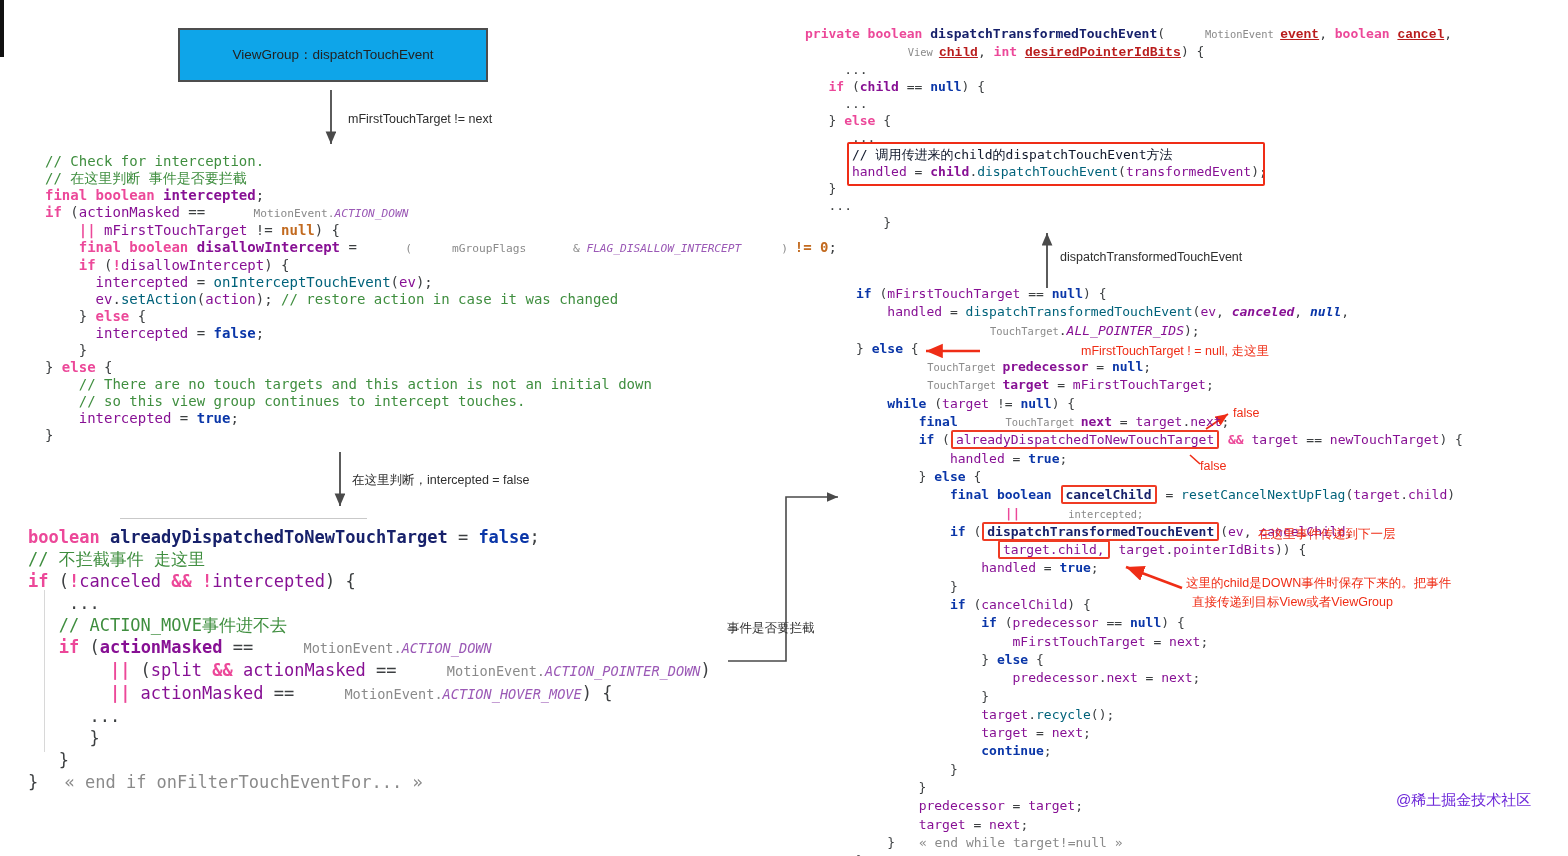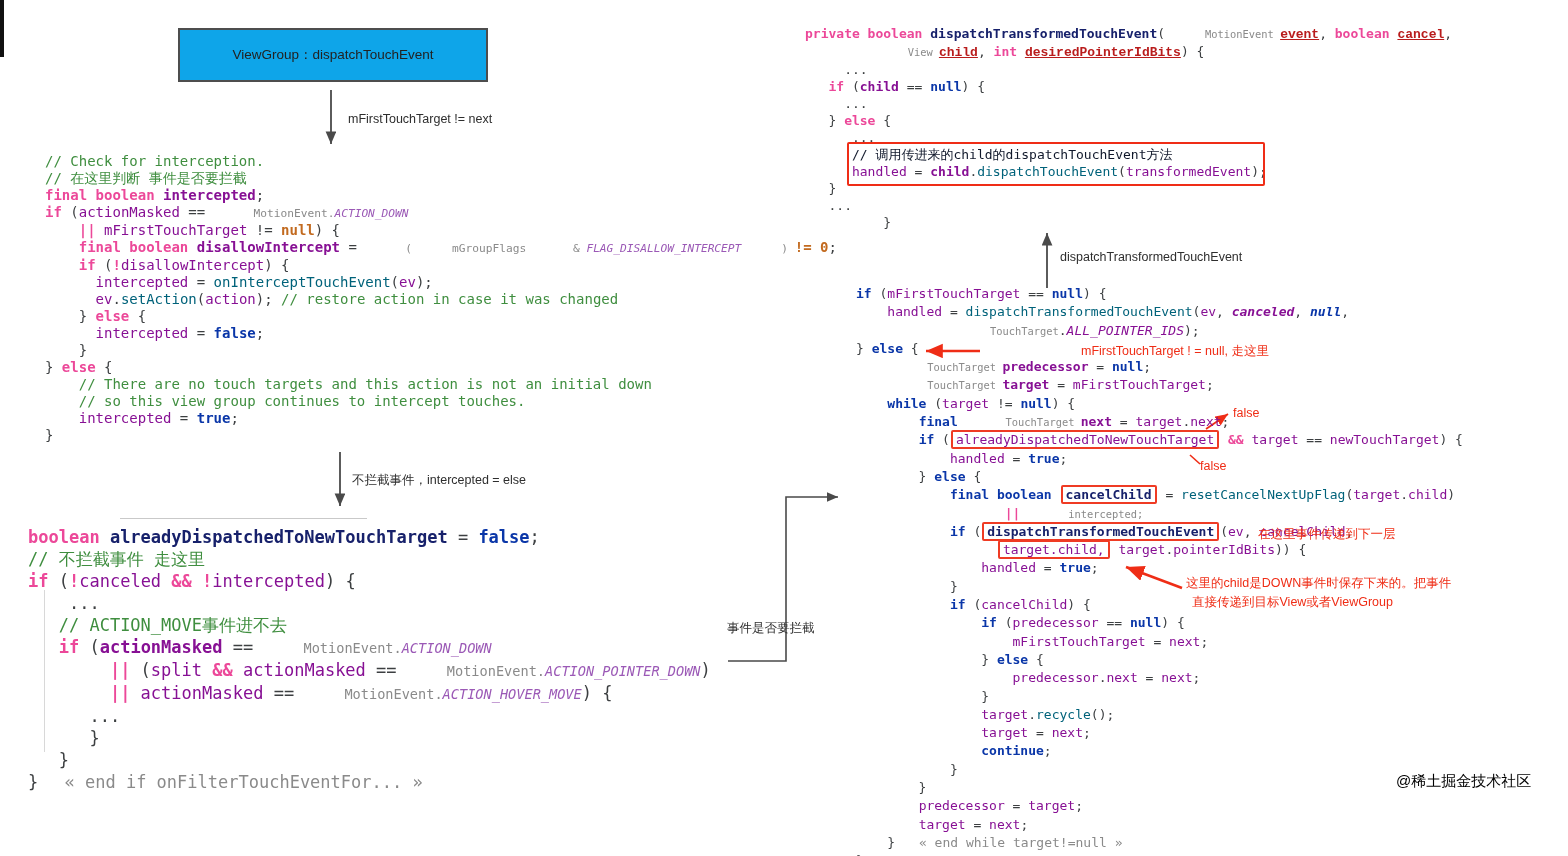--- a/index.html
+++ b/index.html
@@ -36,22 +36,22 @@
             background:#0ea5e9;display:flex;align-items:center;justify-content:center;
             font-family:"Liberation Sans",sans-serif;font-size:13.5px;color:#222;}
   
   .lbl{position:absolute;font-family:"Liberation Sans",sans-serif;font-size:12.5px;color:#2e2e2e;white-space:nowrap;}
   .ann{position:absolute;font-family:"Liberation Sans",sans-serif;font-size:12.5px;color:#ef2d16;white-space:nowrap;}
   .redframe{position:absolute;border:2px solid #ef2d16;border-radius:2px;}
   .overlay{position:absolute;left:0;top:0;pointer-events:none;}
   #corner-bar{position:absolute;left:0;top:0;width:4px;height:57px;background:#111;}
   #artifact-line{position:absolute;left:120px;top:518px;width:247px;height:1px;background:#c9c9c9;}
   #indent-guide{position:absolute;left:44px;top:590px;width:1px;height:162px;background:#d8d8d8;}
-  #watermark{position:absolute;left:1396px;top:772px;font-family:"Liberation Sans",sans-serif;
-             font-size:15px;color:#000000;white-space:nowrap;}
+  #watermark{position:absolute;left:1396px;top:791px;font-family:"Liberation Sans",sans-serif;
+             font-size:15px;color:#6d28d9;white-space:nowrap;}
 </style>
 </head>
 <body>
 
 <div class="canvas">
 
   <div id="corner-bar"></div>
   <div id="artifact-line"></div>
   <div id="indent-guide"></div>
 
@@ -72,21 +72,21 @@
     <line x1="340" y1="452" x2="340" y2="506" stroke="#4a4a4a" stroke-width="1.8" marker-end="url(#mB)"></line>
     <polyline points="728,661 786,661 786,497 838,497" fill="none" stroke="#4a4a4a" stroke-width="1.6" marker-end="url(#mB)"></polyline>
     <line x1="1047" y1="288" x2="1047" y2="233" stroke="#4a4a4a" stroke-width="1.8" marker-end="url(#mB)"></line>
     <line x1="980" y1="351" x2="926" y2="351" stroke="#ef2d16" stroke-width="2.4" marker-end="url(#mR)"></line>
     <line x1="1206" y1="429" x2="1228" y2="414" stroke="#ef2d16" stroke-width="1.8" marker-end="url(#mR)"></line>
     <line x1="1190" y1="455" x2="1200" y2="464" stroke="#ef2d16" stroke-width="1.6"></line>
     <line x1="1182" y1="588" x2="1126" y2="567" stroke="#ef2d16" stroke-width="2.6" marker-end="url(#mR)"></line>
   </svg>
 
   <div class="lbl" style="left:348px;top:112px;">mFirstTouchTarget != next</div>
-  <div class="lbl" style="left:352px;top:472px;">不拦截事件，intercepted = else</div>
+  <div class="lbl" style="left:352px;top:472px;">在这里判断，intercepted = false</div>
   <div class="lbl" style="left:727px;top:620px;">事件是否要拦截</div>
   <div class="lbl" style="left:1060px;top:250px;">dispatchTransformedTouchEvent</div>
 
   <div class="code" id="code-intercept"><div class="ln"><span class="c">// Check for interception.</span></div><div class="ln"><span class="c">// 在这里判断 事件是否要拦截</span></div><div class="ln"><span class="kg">final boolean </span><span class="vb">intercepted</span><span class="p">;</span></div><div class="ln"><span class="kg">if </span><span class="p">(</span><span class="v">actionMasked</span><span class="p"> == </span><span class="g">MotionEvent.</span><span class="sg">ACTION_DOWN</span></div><div class="ln"><span class="p">    </span><span class="kg">|| </span><span class="v">mFirstTouchTarget</span><span class="p"> != </span><span class="o">null</span><span class="p">) {</span></div><div class="ln"><span class="p">    </span><span class="kg">final boolean </span><span class="vb">disallowIntercept</span><span class="p"> = </span><span class="g">(</span><span class="g">mGroupFlags</span><span class="g"> &amp; </span><span class="sg">FLAG_DISALLOW_INTERCEPT</span><span class="g">) </span><span class="o">!= 0</span><span class="p">;</span></div><div class="ln"><span class="p">    </span><span class="kg">if </span><span class="p">(</span><span class="kg">!</span><span class="v">disallowIntercept</span><span class="p">) {</span></div><div class="ln"><span class="p">      </span><span class="v">intercepted</span><span class="p"> = </span><span class="m">onInterceptTouchEvent</span><span class="p">(</span><span class="v">ev</span><span class="p">);</span></div><div class="ln"><span class="p">      </span><span class="v">ev</span><span class="p">.</span><span class="m">setAction</span><span class="p">(</span><span class="v">action</span><span class="p">); </span><span class="c">// restore action in case it was changed</span></div><div class="ln"><span class="p">    } </span><span class="kg">else</span><span class="p"> {</span></div><div class="ln"><span class="p">      </span><span class="v">intercepted</span><span class="p"> = </span><span class="k">false</span><span class="p">;</span></div><div class="ln"><span class="p">    }</span></div><div class="ln"><span class="p">} </span><span class="kg">else</span><span class="p"> {</span></div><div class="ln"><span class="p">    </span><span class="c">// There are no touch targets and this action is not an initial down</span></div><div class="ln"><span class="p">    </span><span class="c">// so this view group continues to intercept touches.</span></div><div class="ln"><span class="p">    </span><span class="v">intercepted</span><span class="p"> = </span><span class="k">true</span><span class="p">;</span></div><div class="ln"><span class="p">}</span></div></div>
   <div class="code" id="code-entry"><div class="ln"><span class="kg">boolean </span><span class="b">alreadyDispatchedToNewTouchTarget</span><span class="p"> = </span><span class="k">false</span><span class="p">;</span></div><div class="ln"><span class="c">// 不拦截事件 走这里</span></div><div class="ln"><span class="kg">if </span><span class="p">(</span><span class="kg">!</span><span class="v">canceled</span><span class="p"> </span><span class="kg">&amp;&amp; </span><span class="kg">!</span><span class="v">intercepted</span><span class="p">) {</span></div><div class="ln"><span class="p">    ...</span></div><div class="ln"><span class="p">   </span><span class="c">// ACTION_MOVE事件进不去</span></div><div class="ln"><span class="p">   </span><span class="kg">if </span><span class="p">(</span><span class="vb">actionMasked</span><span class="p"> == </span><span class="g">MotionEvent.</span><span class="sg">ACTION_DOWN</span></div><div class="ln"><span class="p">        </span><span class="kg">|| </span><span class="p">(</span><span class="v">split</span><span class="p"> </span><span class="kg">&amp;&amp; </span><span class="v">actionMasked</span><span class="p"> == </span><span class="g">MotionEvent.</span><span class="sg">ACTION_POINTER_DOWN</span><span class="p">)</span></div><div class="ln"><span class="p">        </span><span class="kg">|| </span><span class="v">actionMasked</span><span class="p"> == </span><span class="g">MotionEvent.</span><span class="sg">ACTION_HOVER_MOVE</span><span class="p">) {</span></div><div class="ln"><span class="p">      ...</span></div><div class="ln"><span class="p">      }</span></div><div class="ln"><span class="p">   }</span></div><div class="ln"><span class="p">} </span><span class="gq">« end if onFilterTouchEventFor... »</span></div></div>
   <div class="code" id="code-method"><div class="ln"><span class="kg">private boolean </span><span class="b">dispatchTransformedTouchEvent</span><span class="p">(</span><span class="g">MotionEvent </span><span class="ku">event</span><span class="p">, </span><span class="kg">boolean </span><span class="ku">cancel</span><span class="p">,</span></div><div class="ln"><span class="p">        </span><span class="g">View </span><span class="ku">child</span><span class="p">, </span><span class="kg">int </span><span class="ku">desiredPointerIdBits</span><span class="p">) {</span></div><div class="ln"><span class="p">     ...</span></div><div class="ln"><span class="p">   </span><span class="kg">if </span><span class="p">(</span><span class="vb">child</span><span class="p"> == </span><span class="k">null</span><span class="p">) {</span></div><div class="ln"><span class="p">     ...</span></div><div class="ln"><span class="p">   } </span><span class="kg">else</span><span class="p"> {</span></div><div class="ln"><span class="p">      ...</span></div><div class="ln"><span class="p">      </span><span class="r">// 调用传进来的child的dispatchTouchEvent方法</span></div><div class="ln"><span class="p">      </span><span class="v">handled</span><span class="p"> = </span><span class="vb">child</span><span class="p">.</span><span class="m">dispatchTouchEvent</span><span class="p">(</span><span class="v">transformedEvent</span><span class="p">);</span></div><div class="ln"><span class="p">   }</span></div><div class="ln"><span class="p">   ...</span></div><div class="ln"><span class="p">          }</span></div></div>
   <div class="code" id="code-main"><div class="ln"><span class="k">if </span><span class="p">(</span><span class="v">mFirstTouchTarget</span><span class="p"> == </span><span class="k">null</span><span class="p">) {</span></div><div class="ln"><span class="p">    </span><span class="v">handled</span><span class="p"> = </span><span class="m">dispatchTransformedTouchEvent</span><span class="p">(</span><span class="v">ev</span><span class="p">, </span><span class="vi">canceled</span><span class="p">, </span><span class="ki">null</span><span class="p">,</span></div><div class="ln"><span class="p">            </span><span class="g">TouchTarget</span><span class="p">.</span><span class="s">ALL_POINTER_IDS</span><span class="p">);</span></div><div class="ln"><span class="p">} </span><span class="k">else</span><span class="p"> {</span></div><div class="ln"><span class="p">    </span><span class="g">TouchTarget </span><span class="vb">predecessor</span><span class="p"> = </span><span class="k">null</span><span class="p">;</span></div><div class="ln"><span class="p">    </span><span class="g">TouchTarget </span><span class="vb">target</span><span class="p"> = </span><span class="v">mFirstTouchTarget</span><span class="p">;</span></div><div class="ln"><span class="p">    </span><span class="k">while </span><span class="p">(</span><span class="v">target</span><span class="p"> != </span><span class="k">null</span><span class="p">) {</span></div><div class="ln"><span class="p">        </span><span class="k">final </span><span class="g">TouchTarget </span><span class="vb">next</span><span class="p"> = </span><span class="v">target</span><span class="p">.</span><span class="v">next</span><span class="p">;</span></div><div class="ln"><span class="p">        </span><span class="k">if </span><span class="p">(</span><span class="v box">alreadyDispatchedToNewTouchTarget</span><span class="p"> </span><span class="kg">&amp;&amp; </span><span class="v">target</span><span class="p"> == </span><span class="v">newTouchTarget</span><span class="p">) {</span></div><div class="ln"><span class="p">            </span><span class="v">handled</span><span class="p"> = </span><span class="k">true</span><span class="p">;</span></div><div class="ln"><span class="p">        } </span><span class="k">else</span><span class="p"> {</span></div><div class="ln"><span class="p">            </span><span class="k">final boolean </span><span class="b box">cancelChild</span><span class="p"> = </span><span class="m">resetCancelNextUpFlag</span><span class="p">(</span><span class="v">target</span><span class="p">.</span><span class="v">child</span><span class="p">)</span></div><div class="ln"><span class="p">                   </span><span class="kg">|| </span><span class="g">intercepted;</span></div><div class="ln"><span class="p">            </span><span class="k">if </span><span class="p">(</span><span class="b box">dispatchTransformedTouchEvent</span><span class="p">(</span><span class="v">ev</span><span class="p">, </span><span class="v">cancelChild</span><span class="p">,</span></div><div class="ln"><span class="p">                  </span><span class="v box">target.child,</span><span class="p"> </span><span class="v">target</span><span class="p">.</span><span class="v">pointerIdBits</span><span class="p">)) {</span></div><div class="ln"><span class="p">                </span><span class="v">handled</span><span class="p"> = </span><span class="k">true</span><span class="p">;</span></div><div class="ln"><span class="p">            }</span></div><div class="ln"><span class="p">            </span><span class="k">if </span><span class="p">(</span><span class="v">cancelChild</span><span class="p">) {</span></div><div class="ln"><span class="p">                </span><span class="k">if </span><span class="p">(</span><span class="v">predecessor</span><span class="p"> == </span><span class="k">null</span><span class="p">) {</span></div><div class="ln"><span class="p">                    </span><span class="v">mFirstTouchTarget</span><span class="p"> = </span><span class="v">next</span><span class="p">;</span></div><div class="ln"><span class="p">                } </span><span class="k">else</span><span class="p"> {</span></div><div class="ln"><span class="p">                    </span><span class="v">predecessor</span><span class="p">.</span><span class="v">next</span><span class="p"> = </span><span class="v">next</span><span class="p">;</span></div><div class="ln"><span class="p">                }</span></div><div class="ln"><span class="p">                </span><span class="v">target</span><span class="p">.</span><span class="m">recycle</span><span class="p">();</span></div><div class="ln"><span class="p">                </span><span class="v">target</span><span class="p"> = </span><span class="v">next</span><span class="p">;</span></div><div class="ln"><span class="p">                </span><span class="k">continue</span><span class="p">;</span></div><div class="ln"><span class="p">            }</span></div><div class="ln"><span class="p">        }</span></div><div class="ln"><span class="p">        </span><span class="v">predecessor</span><span class="p"> = </span><span class="v">target</span><span class="p">;</span></div><div class="ln"><span class="p">        </span><span class="v">target</span><span class="p"> = </span><span class="v">next</span><span class="p">;</span></div><div class="ln"><span class="p">    } </span><span class="gq">« end while target!=null »</span></div><div class="ln"><span class="p">}</span></div></div>
 
   <div class="redframe" style="left:847px;top:142px;width:414px;height:40px;"></div>
 

